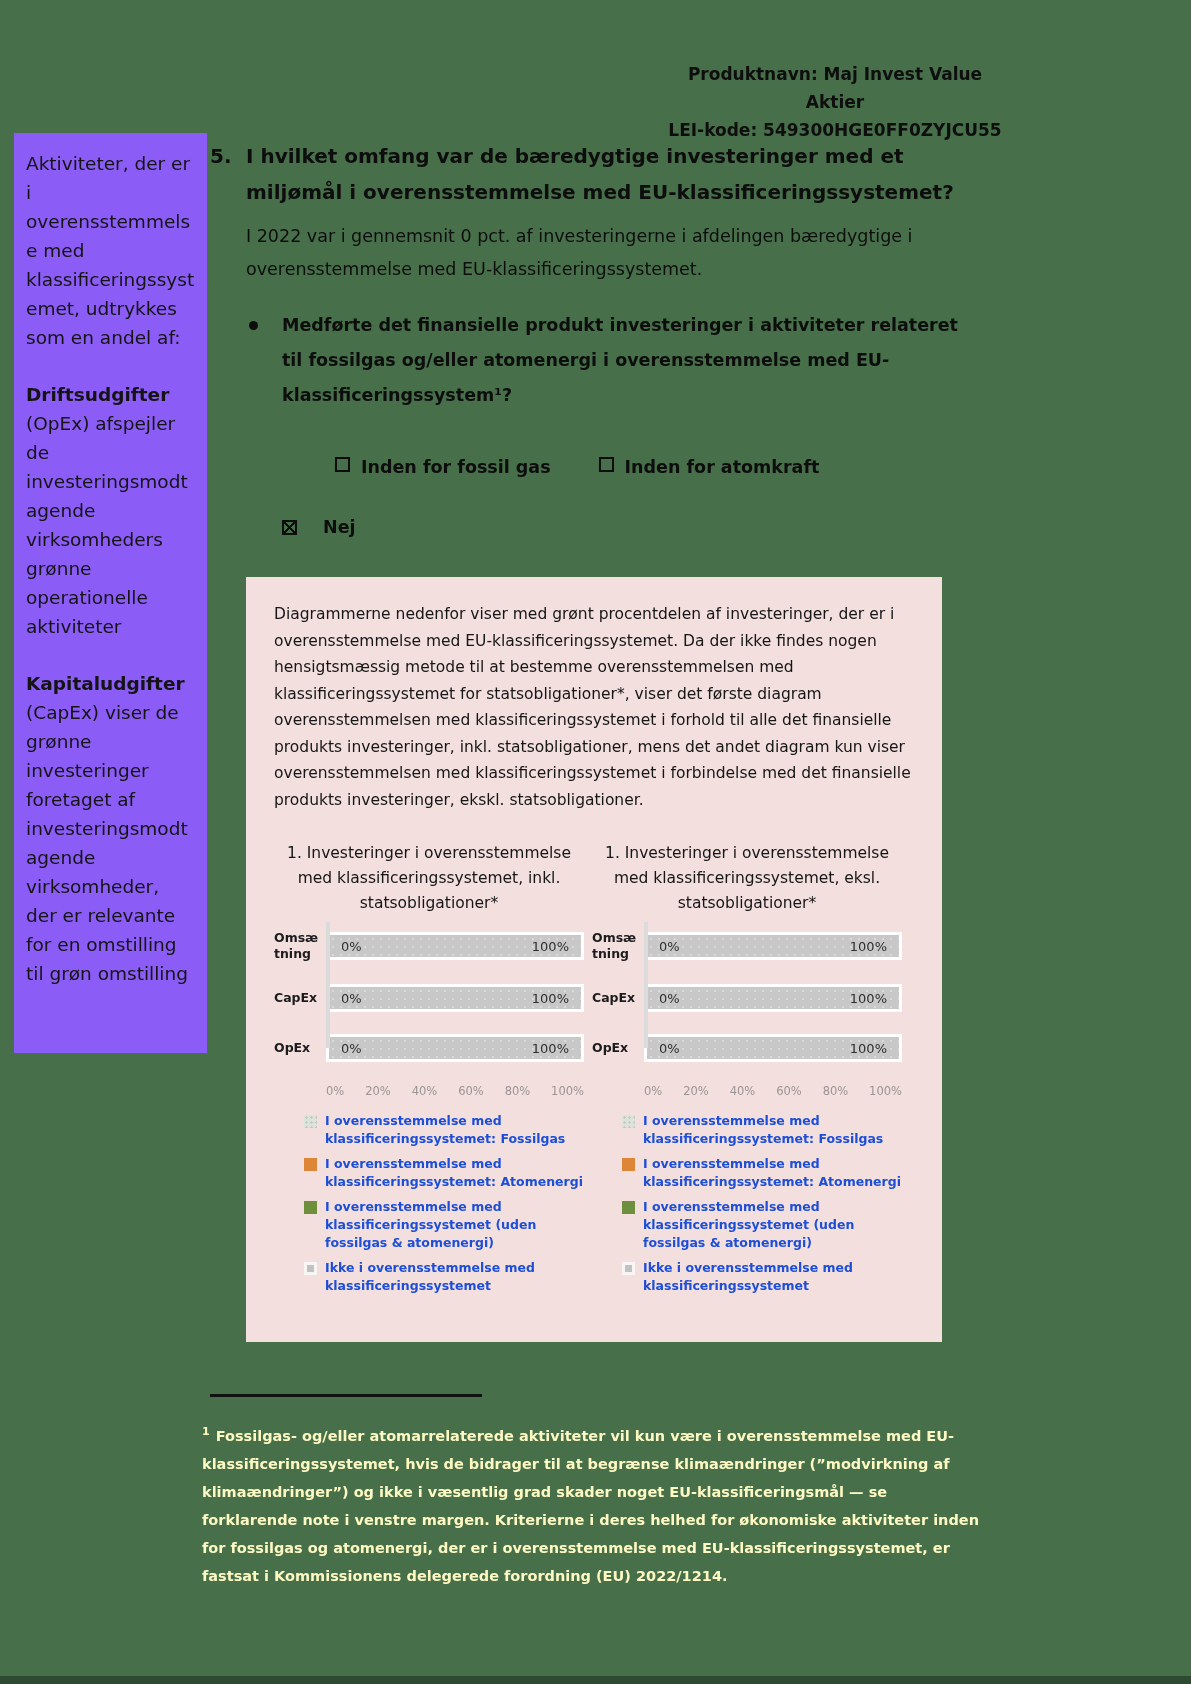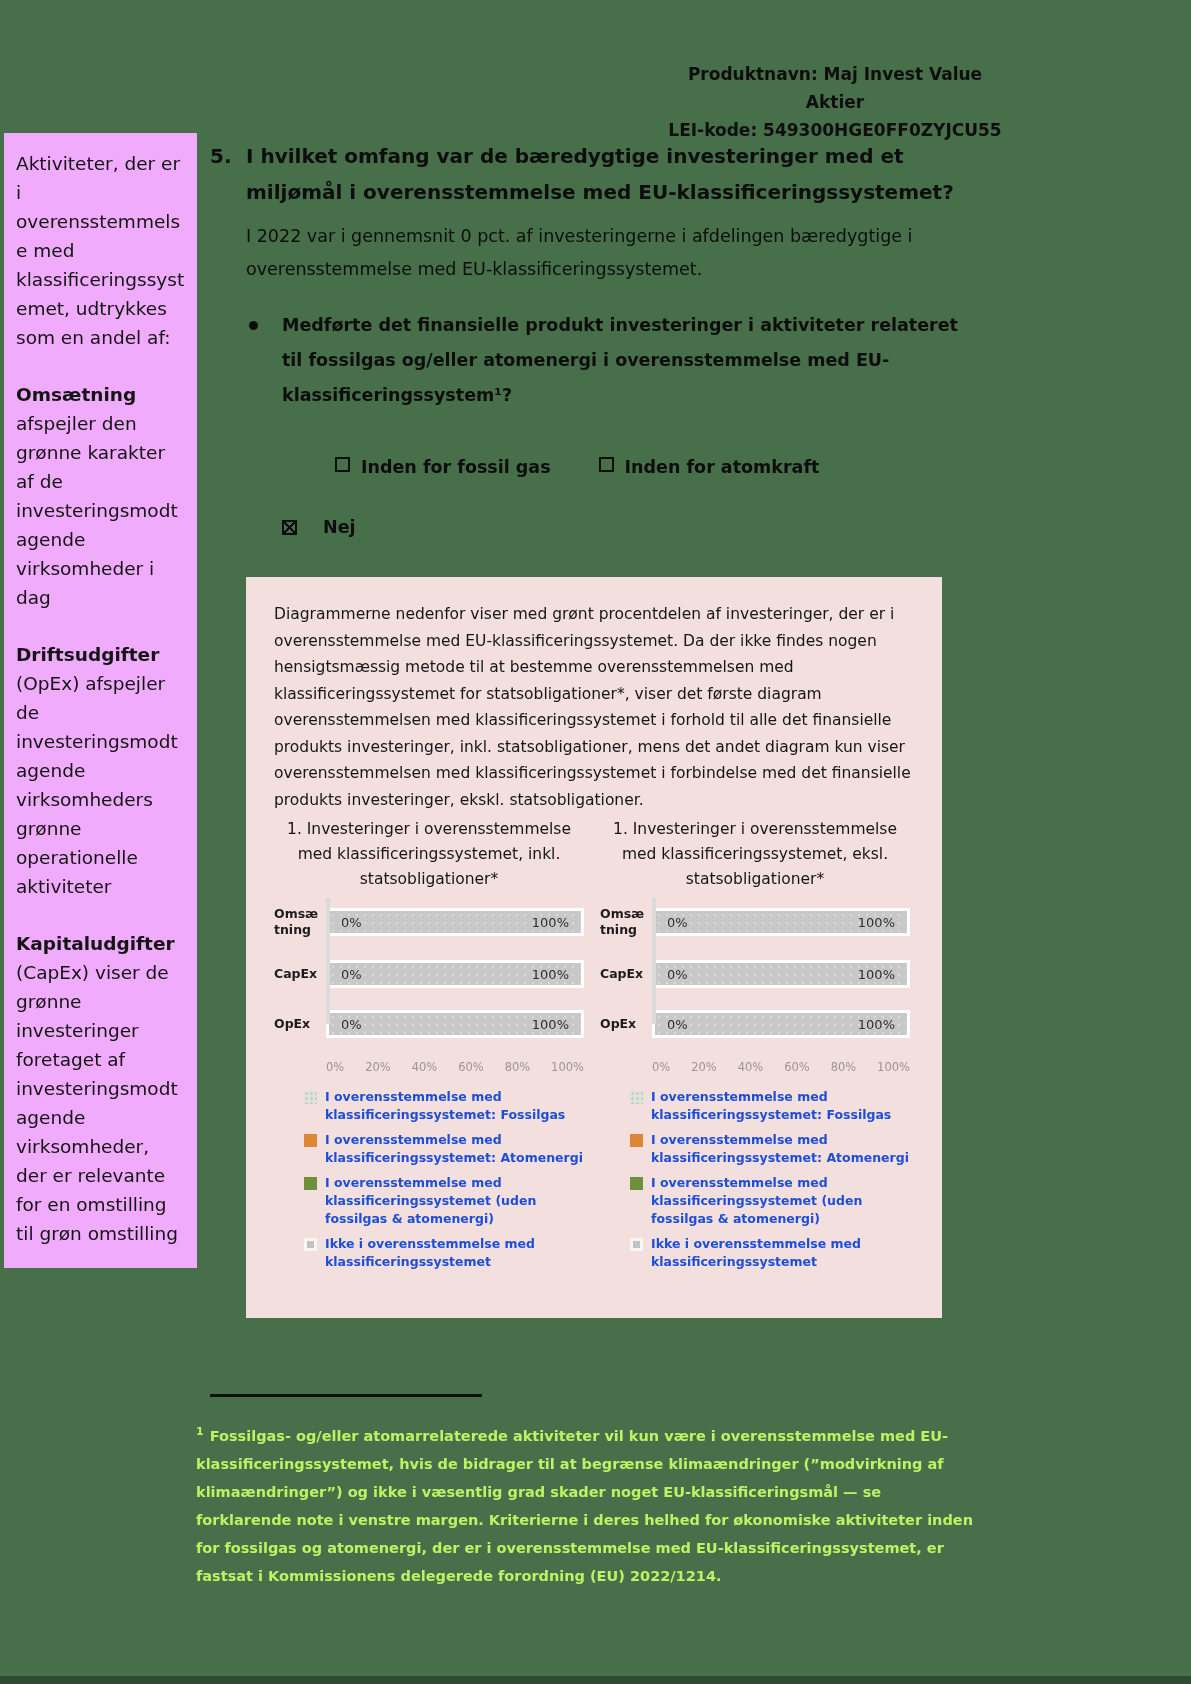--- a/index.html
+++ b/index.html
@@ -16,22 +16,22 @@
   }
 
   
   .doc-header{
     position:absolute;top:60px;left:665px;width:340px;
     text-align:center;font-size:17px;font-weight:700;line-height:28px;color:#0e0e0e;
   }
 
   
   .sidebar{
-    position:absolute;left:4px;top:133px;width:193px;min-height:920px;
-    background:#f0abfc;box-sizing:border-box;
+    position:absolute;left:14px;top:133px;width:193px;min-height:920px;
+    background:#8b5cf6;box-sizing:border-box;
     padding:16px 12px 20px 12px;
     font-size:18.5px;line-height:29px;color:#141414;
     overflow-wrap:break-word;
   }
   .sidebar p{margin:0 0 28px 0;}
   .sidebar p:last-child{margin-bottom:0;}
   .sidebar .lead{font-weight:700;}
 
   
   .main{
@@ -61,21 +61,21 @@
   }
   .cb-label{font-size:17.5px;font-weight:700;}
 
   
   .panel{
     position:absolute;left:246px;top:577px;width:696px;
     background:#F2DFDE;box-sizing:border-box;
     padding:24px 28px 40px 28px;color:#161616;
   }
   .panel-intro{font-size:15.5px;line-height:26.5px;margin:0;}
-  .charts{display:flex;gap:16px;margin-top:4px;}
+  .charts{display:flex;gap:8px;margin-top:28px;}
   .chart{width:310px;flex:0 0 310px;}
   .chart-title{text-align:center;font-size:15.5px;line-height:25px;margin:0 6px 14px 6px;font-weight:400;}
   .plot{position:relative;}
   .axis-line{position:absolute;left:52px;top:-8px;bottom:14px;width:4px;background:#DBDBDB;}
   .bar-row{display:flex;align-items:center;margin-bottom:22px;}
   .bar-cat{
     flex:0 0 46px;width:46px;padding-right:6px;
     font-size:12.5px;font-weight:700;line-height:16px;color:#1c1c1c;
     overflow-wrap:break-word;
   }
@@ -97,38 +97,37 @@
   .swatch-atom{background:#DE8637;}
   .swatch-green{background:#6E8F3B;}
   .swatch-none{background:#F8F6F5;}
   .swatch-none-inner{position:absolute;left:3px;top:3px;width:7px;height:7px;background:#C2C2C2;}
   .legend-text{font-size:12.5px;font-weight:600;line-height:18px;color:#1d4ed8;}
   .panel-note{margin:26px 4px 6px 4px;font-size:17px;font-style:italic;line-height:34px;color:#1a1a1a;}
 
   
   .divider{position:absolute;left:210px;top:1394px;width:272px;height:3px;background:#101010;}
   .footnote{
-    position:absolute;left:196px;top:1418px;width:784px;
-    font-size:14.5px;font-weight:600;line-height:28px;color:#bef264;
+    position:absolute;left:202px;top:1418px;width:784px;
+    font-size:14.5px;font-weight:600;line-height:28px;color:#fef9c3;
   }
   .footnote sup{font-size:11px;margin-right:6px;}
 </style>
 </head>
 <body>
 
 <div class="page">
 
   <div class="doc-header">
     <div>Produktnavn: Maj Invest Value Aktier</div>
     <div>LEI-kode: 549300HGE0FF0ZYJCU55</div>
   </div>
 
   <aside class="sidebar">
     <p><span class="lead"></span><span>Aktiviteter, der er i overensstemmelse med klassificeringssystemet, udtrykkes som en andel af:</span></p>
-    <p><span class="lead">Omsætning</span><span> afspejler den grønne karakter af de investeringsmodtagende virksomheder i dag</span></p>
     <p><span class="lead">Driftsudgifter</span><span> (OpEx) afspejler de investeringsmodtagende virksomheders grønne operationelle aktiviteter</span></p>
     <p><span class="lead">Kapitaludgifter</span><span> (CapEx) viser de grønne investeringer foretaget af investeringsmodtagende virksomheder, der er relevante for en omstilling til grøn omstilling</span></p>
   </aside>
 
   <div class="main">
     <div class="q-head">
       <span class="q-num">5.</span>
       <h2 class="q-title">I hvilket omfang var de bæredygtige investeringer med et miljømål i overensstemmelse med EU-klassificeringssystemet?</h2>
     </div>
     <p class="q-answer">I 2022 var i gennemsnit 0 pct. af investeringerne i afdelingen bæredygtige i overensstemmelse med EU-klassificeringssystemet.</p>

